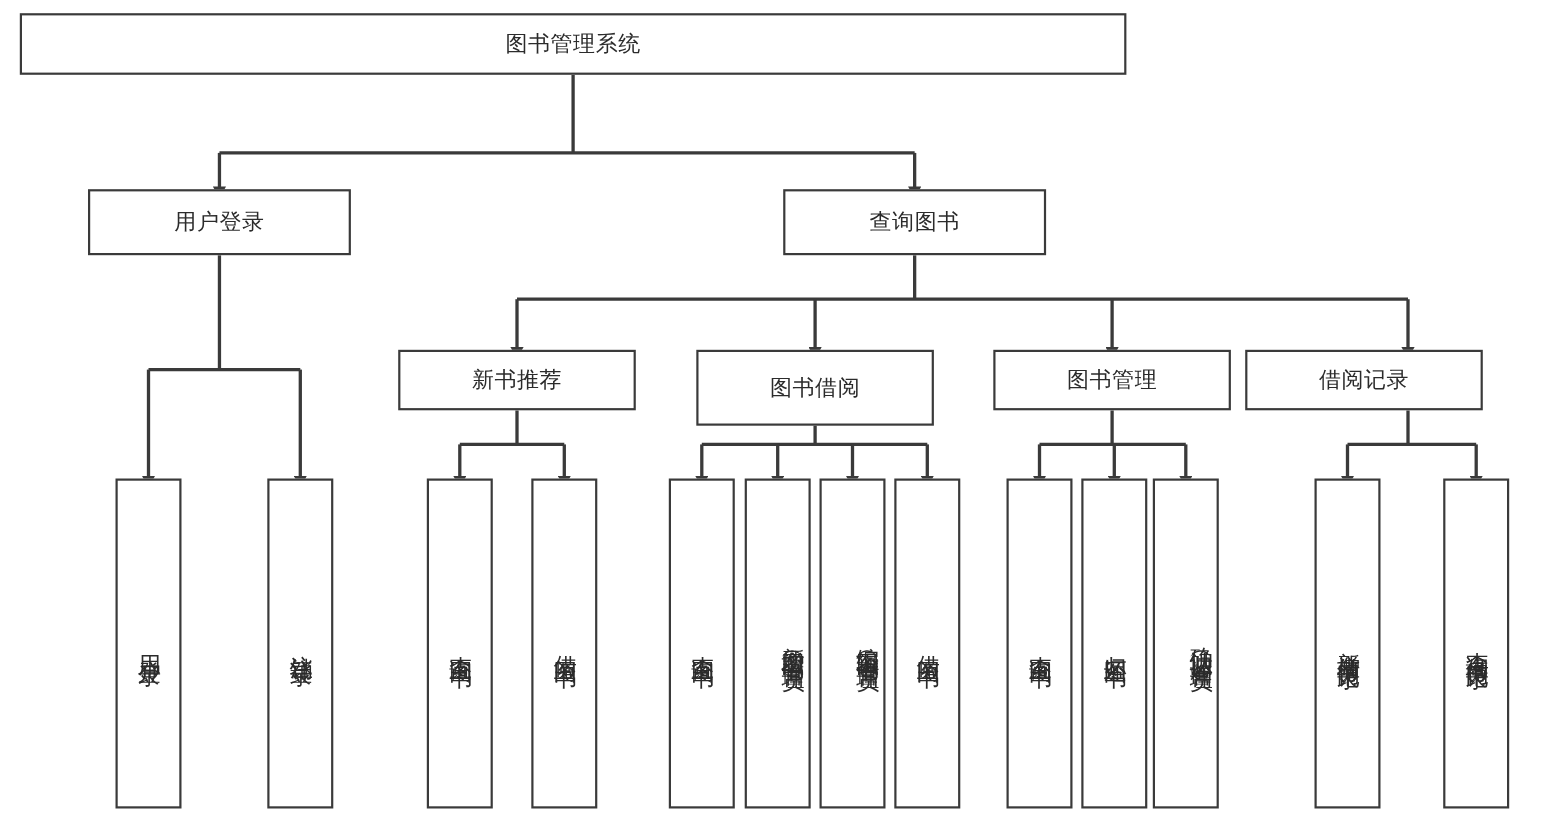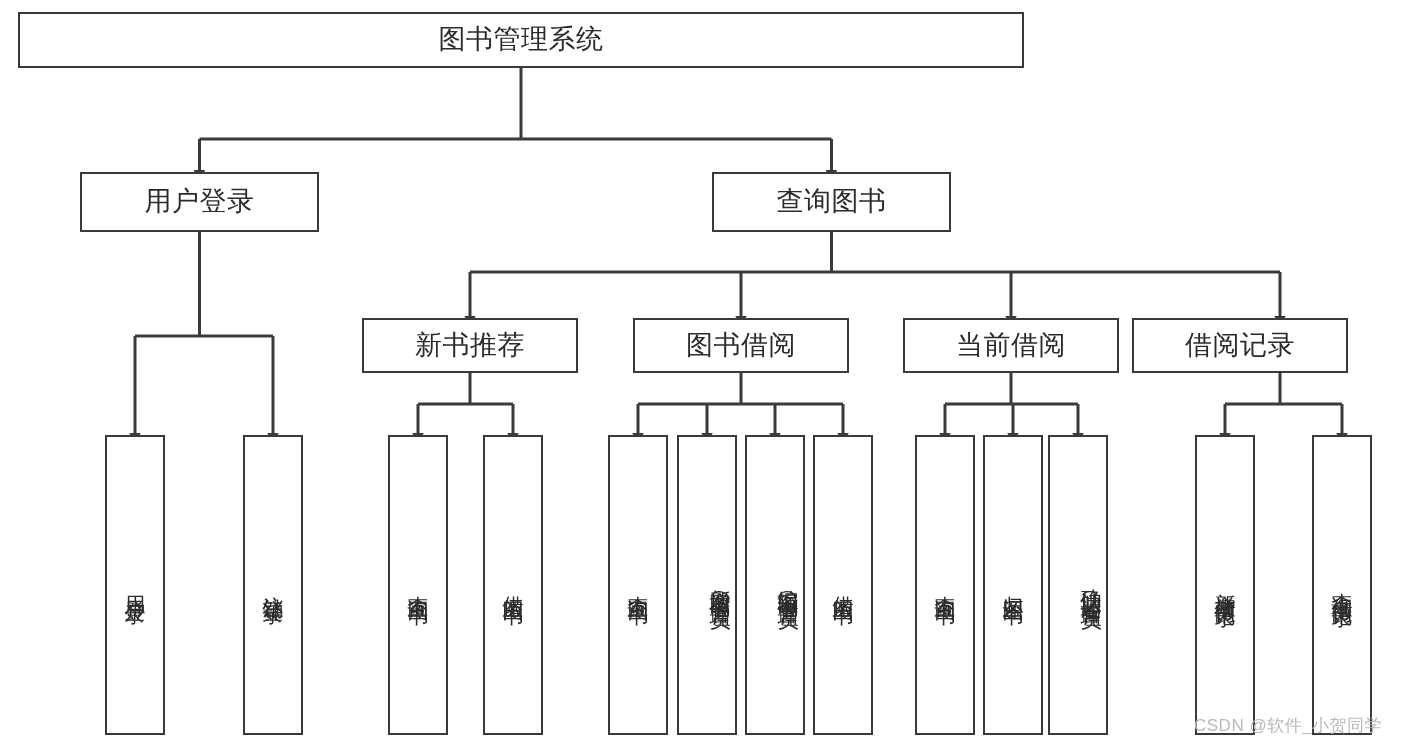--- a/index.html
+++ b/index.html
@@ -30,21 +30,21 @@
     box-sizing: border-box;
     background: #ffffff;
     border: 2px solid #3a3a3a;
     display: flex;
     align-items: center;
     justify-content: center;
     color: #2b2b2b;
     letter-spacing: 0.5px;
   }
   .node.h {
-    font-size: 27px;
+    font-size: 20px;
     line-height: 1.1;
   }
   .node.v {
     writing-mode: vertical-rl;
     text-orientation: upright;
     font-size: 21px;
     line-height: 1.42;
     letter-spacing: 3px;
     padding: 6px 0;
   }
@@ -112,25 +112,25 @@
       </div>
       <div class="node h" style="left: 80px; top: 172px; width: 239px; height: 60px;">
         <span>用户登录</span>
       </div>
       <div class="node h" style="left: 712px; top: 172px; width: 239px; height: 60px;">
         <span>查询图书</span>
       </div>
       <div class="node h" style="left: 362px; top: 318px; width: 216px; height: 55px; text-align: right;">
         <span>新书推荐</span>
       </div>
-      <div class="node h" style="left: 633px; top: 318px; width: 216px; height: 55px;">
+      <div class="node h" style="left: 633px; top: 318px; width: 216px; height: 69px;">
         <span>图书借阅</span>
       </div>
       <div class="node h" style="left: 903px; top: 318px; width: 216px; height: 55px;">
-        <span>当前借阅</span>
+        <span>图书管理</span>
       </div>
       <div class="node h" style="left: 1132px; top: 318px; width: 216px; height: 55px;">
         <span>借阅记录</span>
       </div>
       <div class="node v" style="left: 105px; top: 435px; width: 60px; height: 300px;">
         <span>用户登录</span>
       </div>
       <div class="node v" style="left: 243px; top: 435px; width: 60px; height: 300px;">
         <span>注销登录</span>
       </div>
@@ -162,14 +162,13 @@
         <span>确认归还（管理员）</span>
       </div>
       <div class="node v" style="left: 1195px; top: 435px; width: 60px; height: 300px;">
         <span>新增借阅记录</span>
       </div>
       <div class="node v" style="left: 1312px; top: 435px; width: 60px; height: 300px;">
         <span>查询借阅记录</span>
       </div>
     </div>
 
-  <div class="watermark" style="left:1194px; top:714px;">CSDN @软件_小贺同学</div>
 </div>
 
 </body></html>

